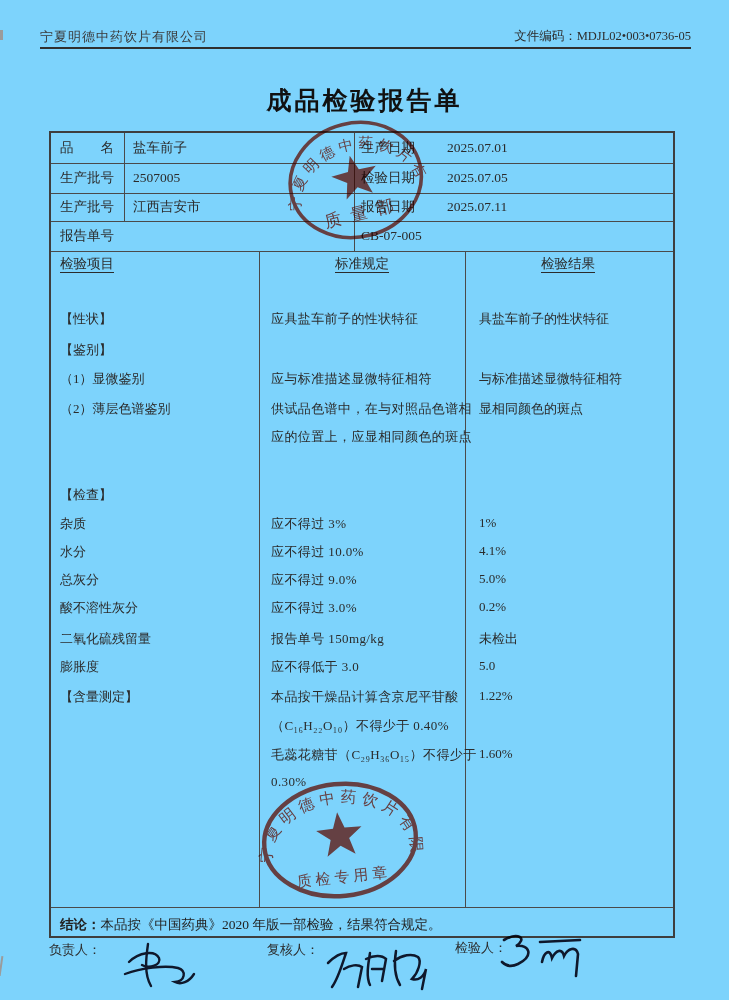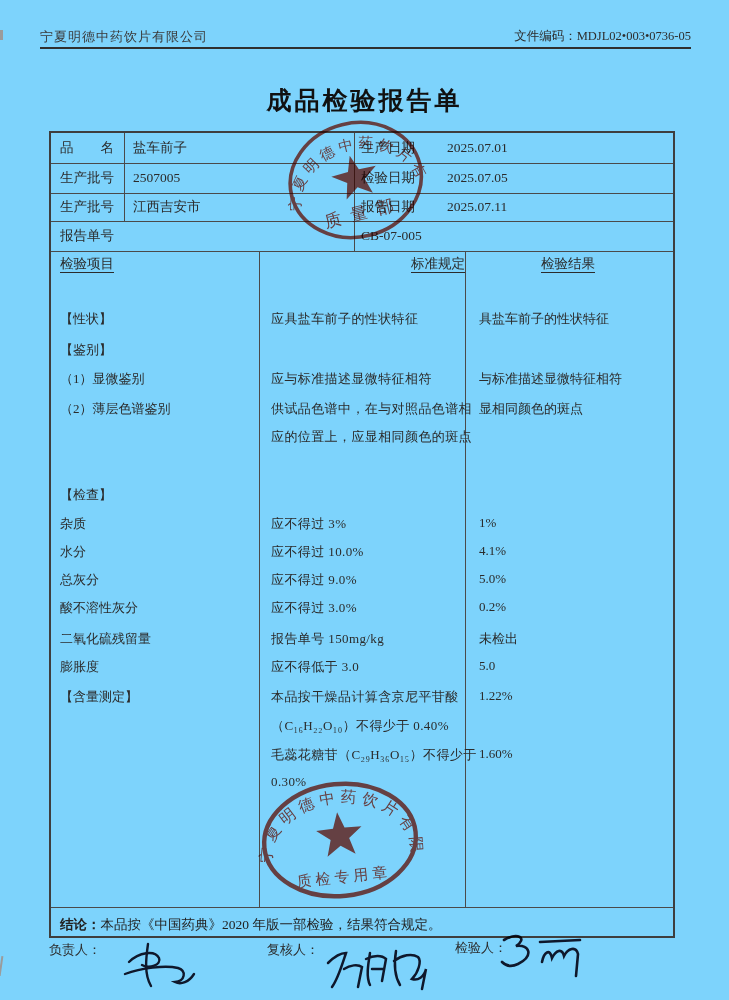--- a/index.html
+++ b/index.html
@@ -25,21 +25,21 @@
   .info-row{position:absolute;left:0;width:622px;font-size:13.5px;color:#2b2b2b;}
   .info-row span{position:absolute;top:0;white-space:pre;}
   .il{left:9px;}
   .iv{left:82px;}
   .il2{left:310px;}
   .iv2{left:396px;}
   .row4 .iv2{left:310px;}
   
   .mh{position:absolute;top:122px;font-size:13.5px;color:#2b2b2b;text-decoration:underline;text-underline-offset:4px;}
   .mh1{left:9px;}
-  .mh2{left:208px;width:206px;text-align:right;}
+  .mh2{left:208px;width:206px;text-align:center;}
   .mh3{left:414px;width:206px;text-align:center;}
   .mline{position:absolute;left:0;width:622px;height:20px;font-size:13px;color:#2b2b2b;}
   .mline span{position:absolute;top:0;white-space:pre;}
   .mc1{left:9px;}
   .mc2{left:220px;width:196px;letter-spacing:0.4px;}
   .mc3{left:428px;}
   
   .conclusion{position:absolute;left:9px;top:783px;font-size:13.5px;color:#222;}
   .conclusion .clabel{font-weight:bold;}
   

